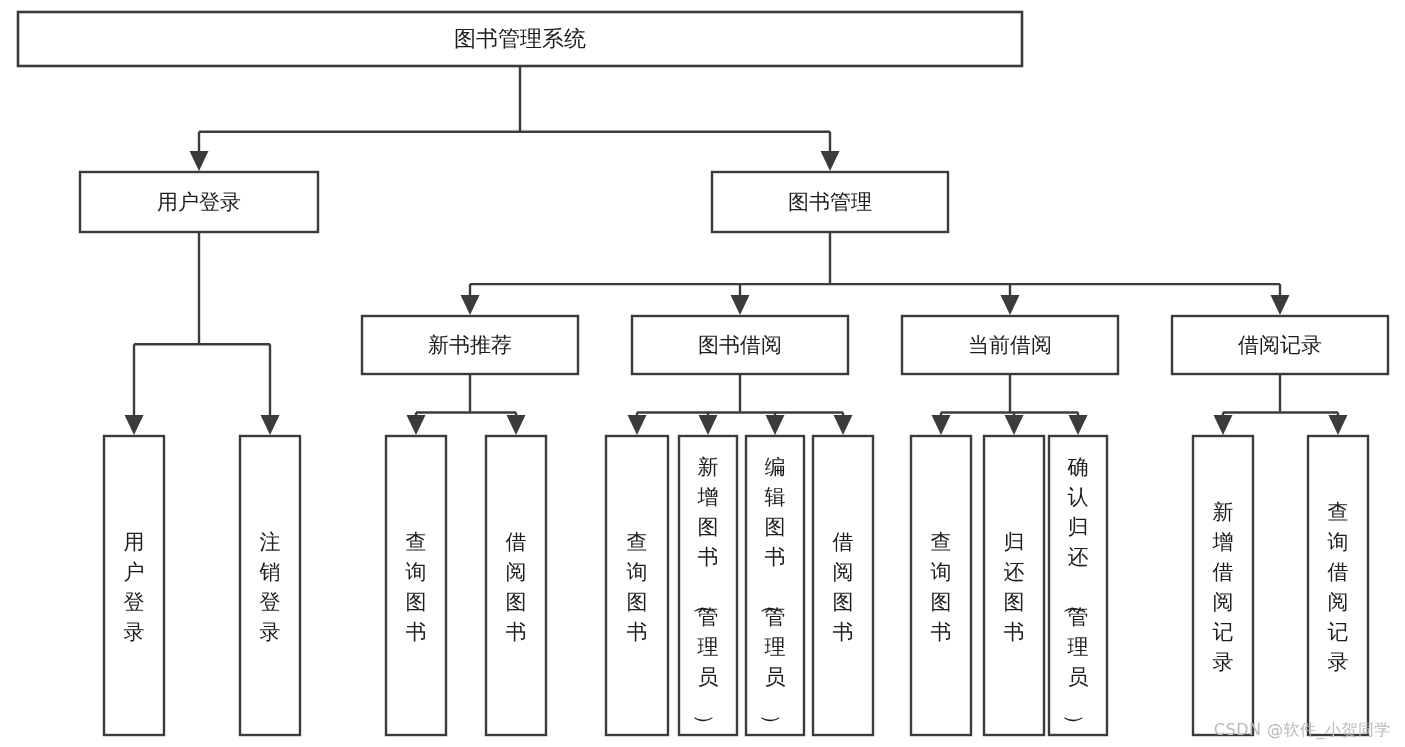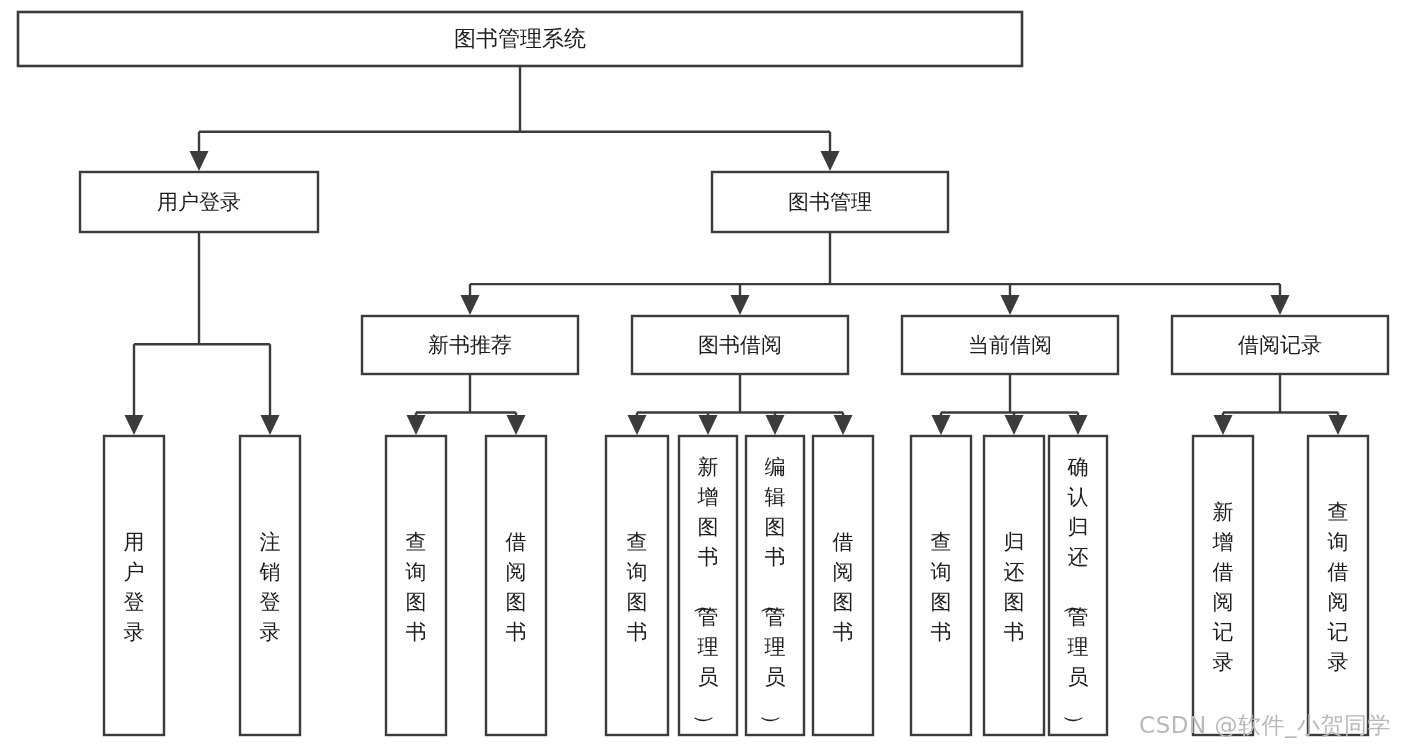--- a/index.html
+++ b/index.html
@@ -58,21 +58,21 @@
     font-family: "DejaVu Sans", "Liberation Sans", sans-serif;
     font-size: 21px;
     fill: #1c1c1c;
     text-anchor: middle;
   }
   .watermark {
     position: absolute;
     right: 14px;
     bottom: 6px;
     font-family: "DejaVu Sans", "Liberation Sans", sans-serif;
-    font-size: 23px;
+    font-size: 16px;
     color: #b9b9b9;
     letter-spacing: 0.5px;
     white-space: nowrap;
     user-select: none;
   }
 </style>
 </head>
 <body>
 
 <div id="diagram-root">

